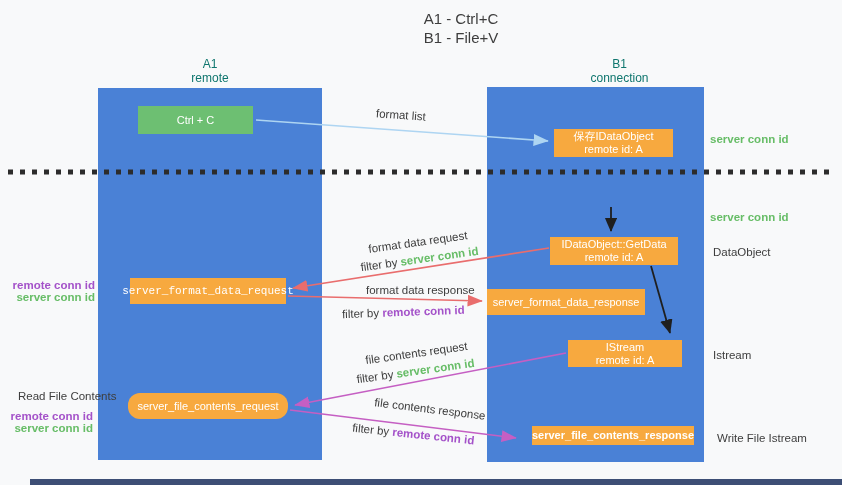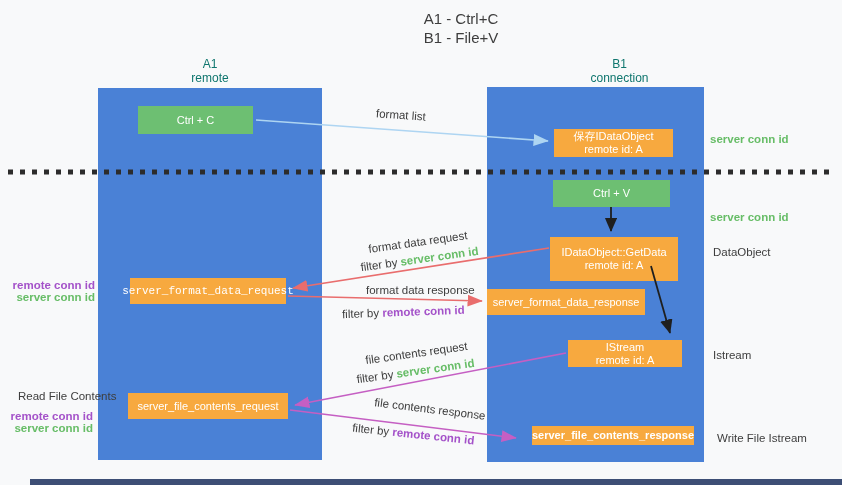--- a/index.html
+++ b/index.html
@@ -70,43 +70,40 @@
 
   <div class="box green" style="left:138px;top:106px;width:115px;height:28px;">
     <div>Ctrl + C</div>
   </div>
 
   <div class="box orange" style="left:554px;top:129px;width:119px;height:28px;">
     <div>保存IDataObject</div>
     <div>remote id: A</div>
   </div>
 
-  <div class="box green" style="left:553px;top:180px;width:117px;height:27px;">
-    <div>Ctrl + V</div>
-  </div>
 
-  <div class="box orange" style="left:550px;top:237px;width:128px;height:44px;">
+  <div class="box orange" style="left:550px;top:237px;width:128px;height:28px;">
     <div>IDataObject::GetData</div>
     <div>remote id: A</div>
   </div>
 
   <div class="box orange" style="left:130px;top:278px;width:156px;height:26px;font-family:Liberation Mono, monospace;">
     <div>server_format_data_request</div>
   </div>
 
   <div class="box orange" style="left:487px;top:289px;width:158px;height:26px;">
     <div>server_format_data_response</div>
   </div>
 
   <div class="box orange" style="left:568px;top:340px;width:114px;height:27px;">
     <div>IStream</div>
     <div>remote id: A</div>
   </div>
 
-  <div class="box orange" style="left:128px;top:393px;width:160px;height:26px;">
+  <div class="box orange" style="left:128px;top:393px;width:160px;height:26px;border-radius:12px;">
     <div>server_file_contents_request</div>
   </div>
 
   <div class="box orange" style="left:532px;top:426px;width:162px;height:19px;font-weight:bold;">
     <div>server_file_contents_response</div>
   </div>
 
   <div class="lbl green-t" style="left:710px;top:133px;">server conn id</div>
   <div class="lbl green-t" style="left:710px;top:211px;">server conn id</div>
   <div class="lbl" style="left:713px;top:246px;">DataObject</div>

